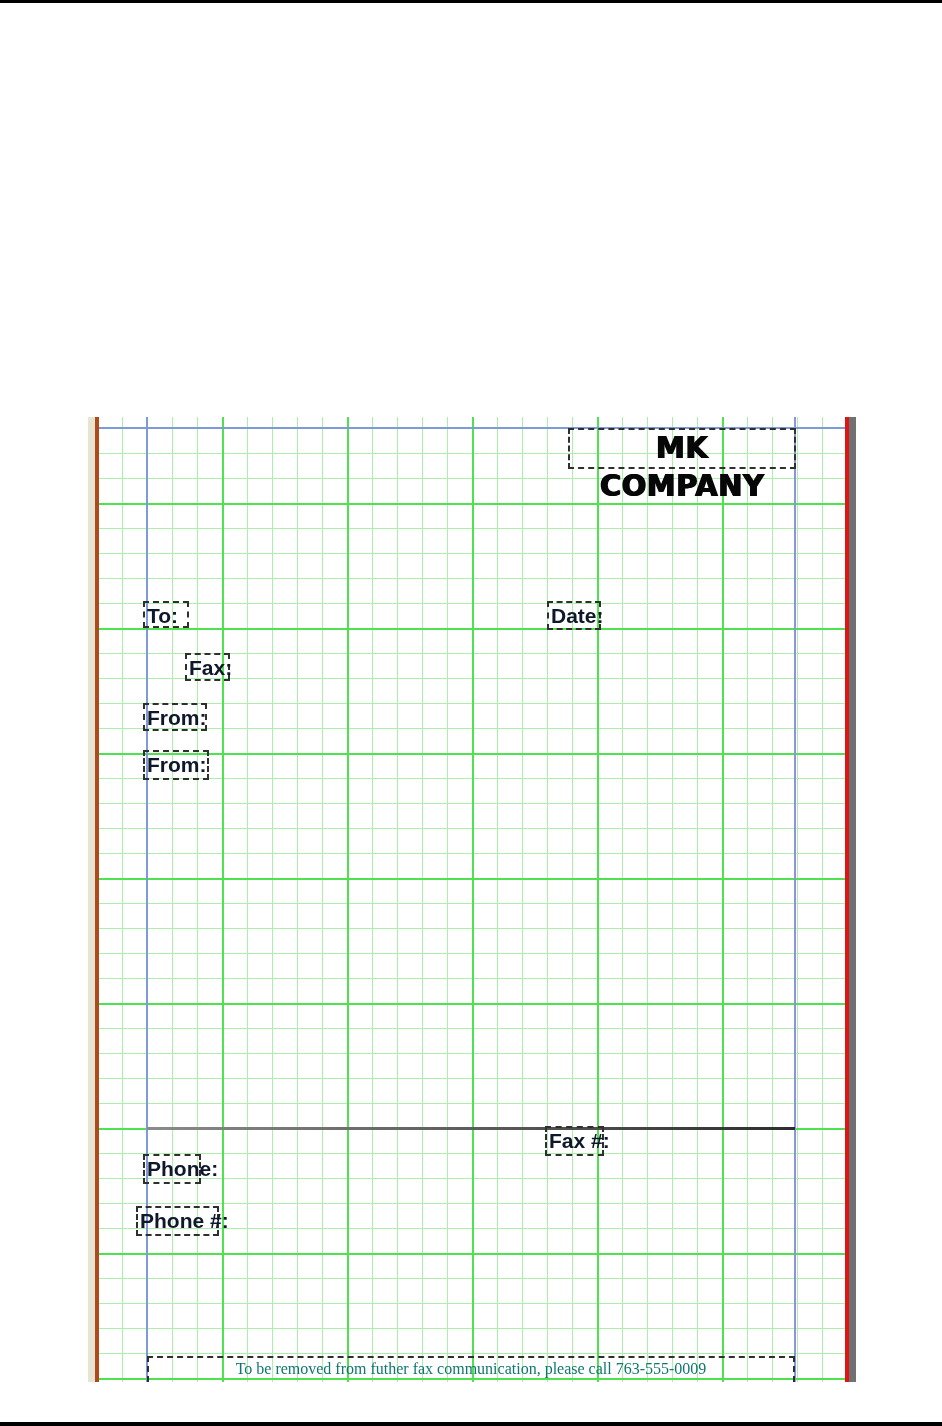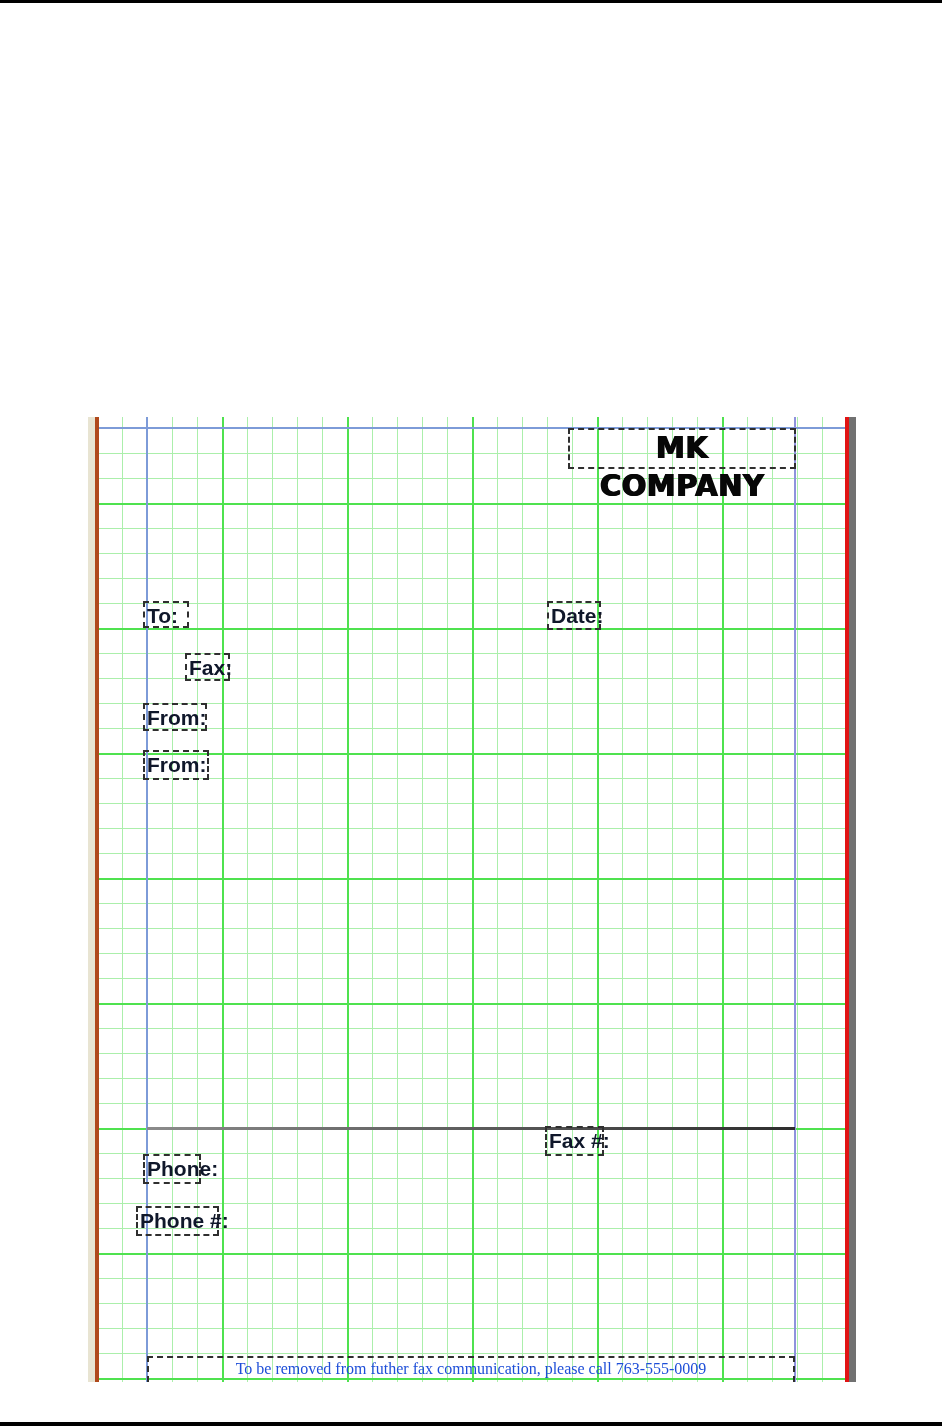--- a/index.html
+++ b/index.html
@@ -55,21 +55,21 @@
   .to-frame{left:143px;top:601px;width:46px;height:27px;}
   .date-frame{left:547px;top:601px;width:54px;height:29px;text-align:center;}
   .fax-frame{left:157px;top:653px;width:45px;height:28px;margin-left:28px;}
   .topic-frame{left:143px;top:703px;width:64px;height:28px;}
   .notes-frame{left:143px;top:750px;width:66px;height:30px;}
   .from-frame{left:143px;top:1154px;width:58px;height:30px;}
   .faxnum-frame{left:545px;top:1126px;width:59px;height:30px;}
   .phonenum-frame{left:136px;top:1206px;width:83px;height:30px;}
 
   .footer-frame{left:147px;top:1356px;width:648px;height:26px;border-bottom:none;text-align:center;}
-  .footer-text{font-family:"Liberation Serif",serif;font-size:16px;line-height:20px;color:#1d4ed8;padding-top:1px;}
+  .footer-text{font-family:"Liberation Serif",serif;font-size:16px;line-height:20px;color:#0f766e;padding-top:1px;}
 </style>
 </head>
 <body>
 
 <div class="stage">
 
   <div class="screen-border top"></div>
 
   <div class="scratch-left"></div>
   <div class="edge-left"></div>

